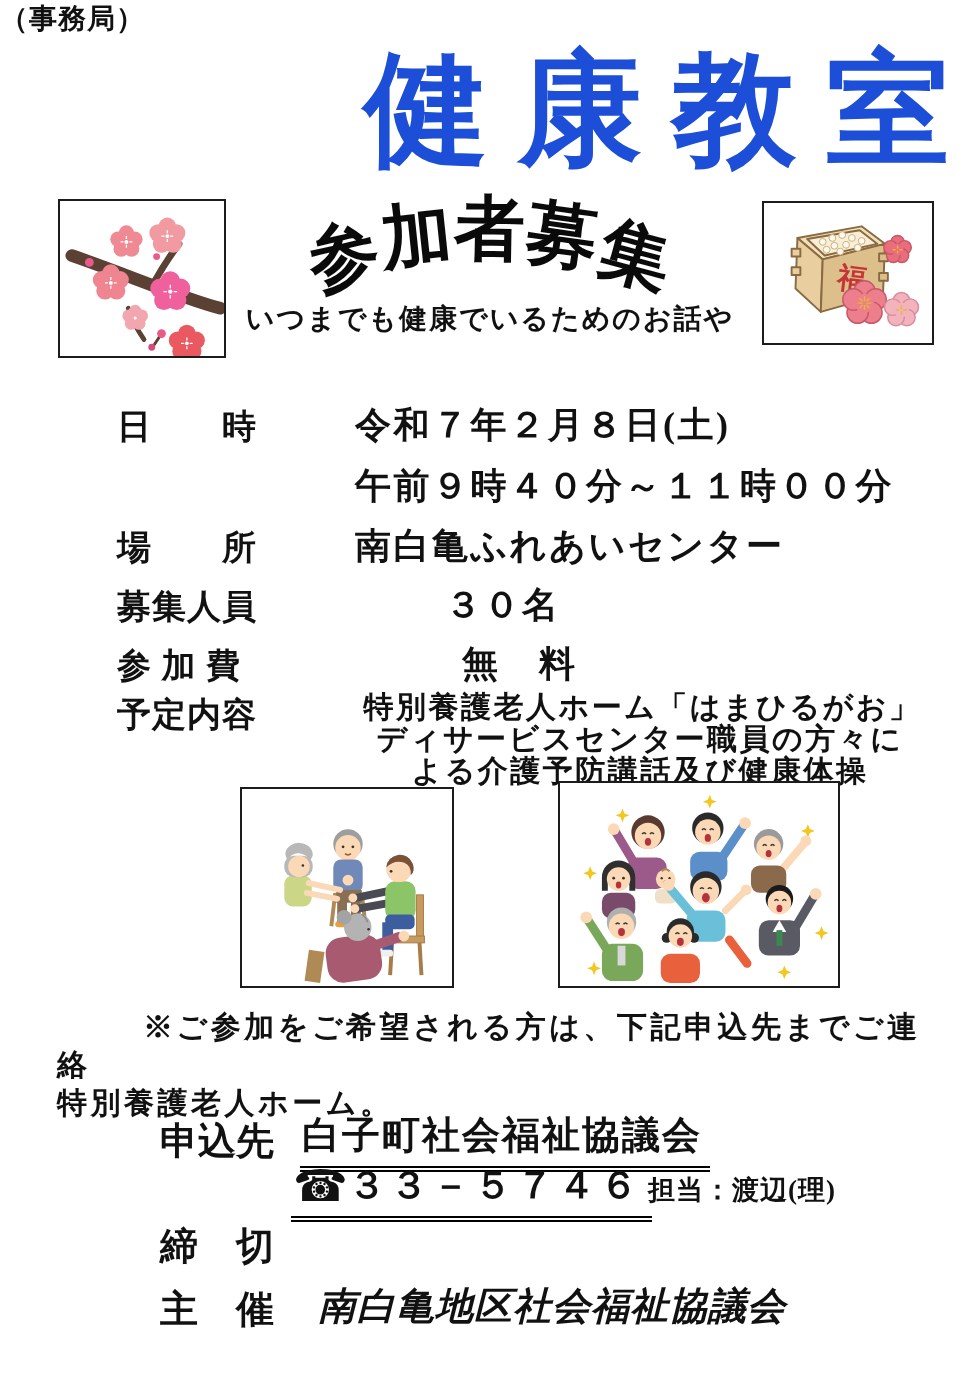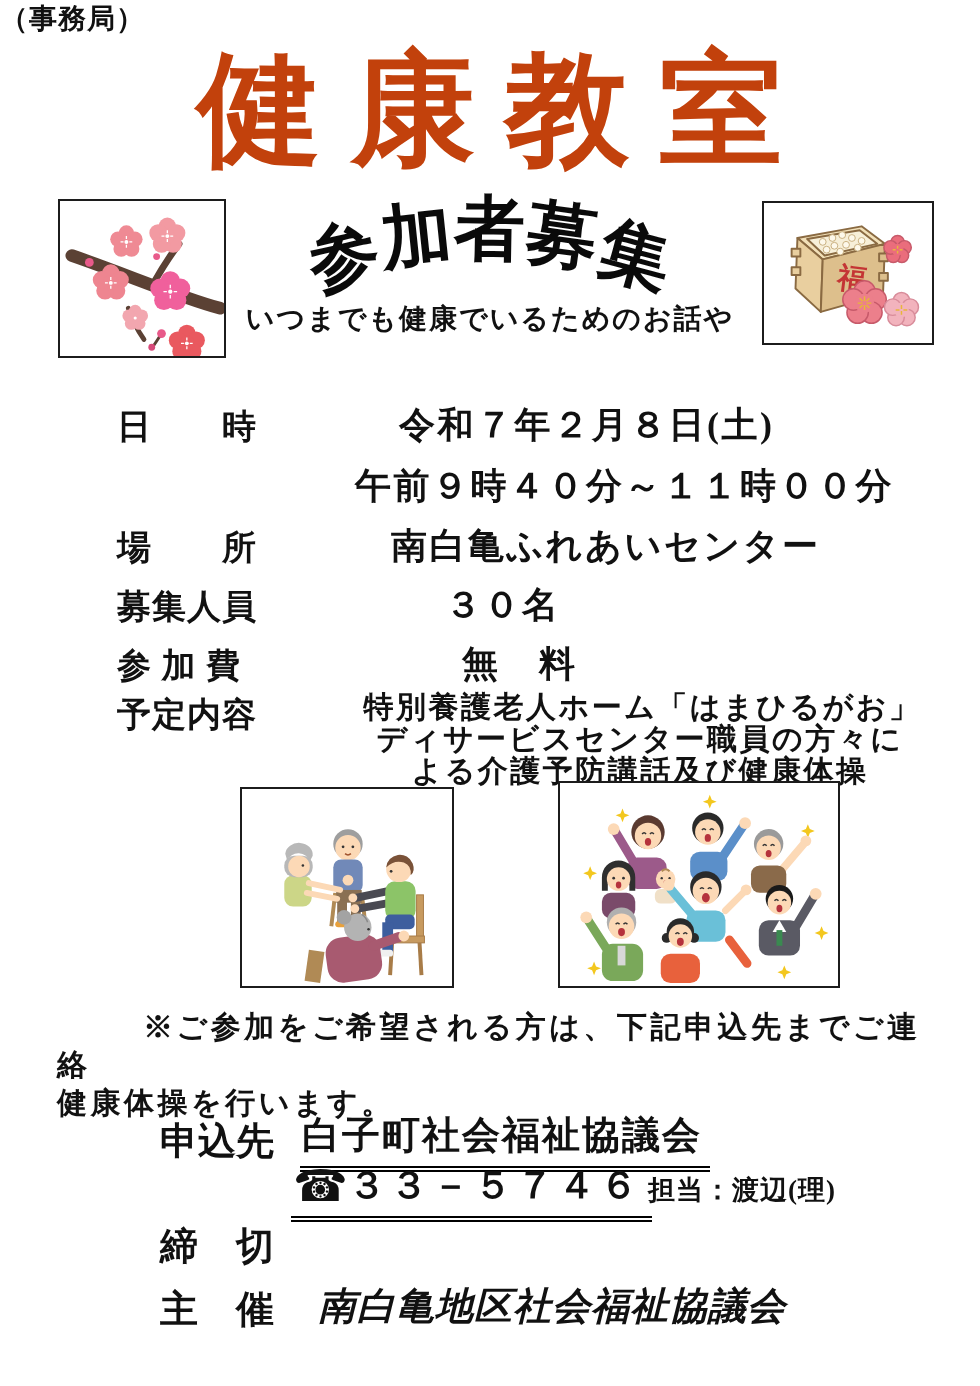--- a/index.html
+++ b/index.html
@@ -2,24 +2,24 @@
 <html><head>
 <meta charset="utf-8">
 <style>
   html,body{margin:0;padding:0;background:#ffffff;}
   .poster{
     position:relative;width:980px;height:1386px;background:#ffffff;overflow:hidden;
     font-family:"Liberation Serif","DejaVu Serif",serif;color:#111;
   }
   
   .title{
-    position:absolute;top:30px;left:0;width:100%;margin:0;text-align:center;
+    position:absolute;top:30px;left:0;width:100%;margin:0;text-align:right;
     font-family:"Liberation Sans","DejaVu Sans",sans-serif;
     font-size:124px;font-weight:900;letter-spacing:30px;text-indent:30px;line-height:1.28;
-    color:#c2410c;white-space:nowrap;
+    color:#1d4ed8;white-space:nowrap;
   }
   .subtitle{
     position:absolute;top:194px;left:0;width:100%;text-align:center;
     font-family:"Liberation Sans","DejaVu Sans",sans-serif;
     font-size:71px;font-weight:900;color:#0a0a0a;letter-spacing:2px;white-space:nowrap;
   }
   .subtitle span{display:inline-block;}
   .sc0{transform:translateY(15px) rotate(-13deg);}
   .sc1{transform:translateY(-5px) rotate(-6deg);}
   .sc2{transform:translateY(-12px) rotate(1deg);}
@@ -33,24 +33,24 @@
   .imgbox{position:absolute;background:#fff;border:2px solid #1c1c1c;box-sizing:border-box;}
   .imgbox svg{display:block;width:100%;height:100%;}
   .box-plum{left:58px;top:199px;width:168px;height:159px;}
   .box-masu{left:762px;top:201px;width:172px;height:144px;}
   .box-exercise{left:240px;top:787px;width:214px;height:201px;}
   .box-crowd{left:558px;top:781px;width:282px;height:207px;}
   
   .lbl{position:absolute;left:117px;font-size:34px;font-weight:600;white-space:nowrap;letter-spacing:1px;}
   .val{position:absolute;left:355px;font-size:36px;font-weight:600;white-space:nowrap;letter-spacing:2.5px;}
   .lbl-datetime{top:404px;}
-  .val-datetime{top:401px;margin-left:44px;}
+  .val-datetime{top:401px;}
   .val-datetime2{top:462px;}
   .lbl-place{top:525px;}
-  .val-place{top:522px;margin-left:36px;}
+  .val-place{top:522px;}
   .lbl-capacity{top:584px;}
   .val-capacity{top:581px;left:445px;}
   .lbl-fee{top:643px;}
   .val-fee{top:640px;left:462px;}
   .lbl-content{top:692px;}
   .val-content{
     position:absolute;left:350px;top:691px;width:580px;
     font-size:30px;font-weight:600;line-height:32px;letter-spacing:2.5px;white-space:nowrap;
   }
   .val-content .cline{display:block;text-align:center;}
@@ -419,21 +419,21 @@
         <path d="M172,160 L190,184" stroke="#e8613c" stroke-width="9" stroke-linecap="round"></path>
         <path d="M168,130 L186,112" stroke="#fcd9b6" stroke-width="7" stroke-linecap="round"></path>
         <circle cx="189" cy="109" r="5.5" fill="#fcd9b6"></circle>
       </g>
     </svg>
   </div>
 
   
   <p class="note">
     <span>※ご参加をご希望される方は、下記申込先までご連絡</span><br>
-    <span>健康体操を行います。</span>
+    <span>特別養護老人ホーム。</span>
   </p>
 
   
   <span class="ap-lbl apply-label">申込先</span>
   <span class="ap-val apply-value">白子町社会福祉協議会</span>
   <span class="apply-suffix">（事務局）</span>
 
   <span class="phone-line"><span class="tel-icon">☎</span><span>３３－５７４６</span></span>
   <span class="phone-contact">担当：渡辺(理)</span>
 

